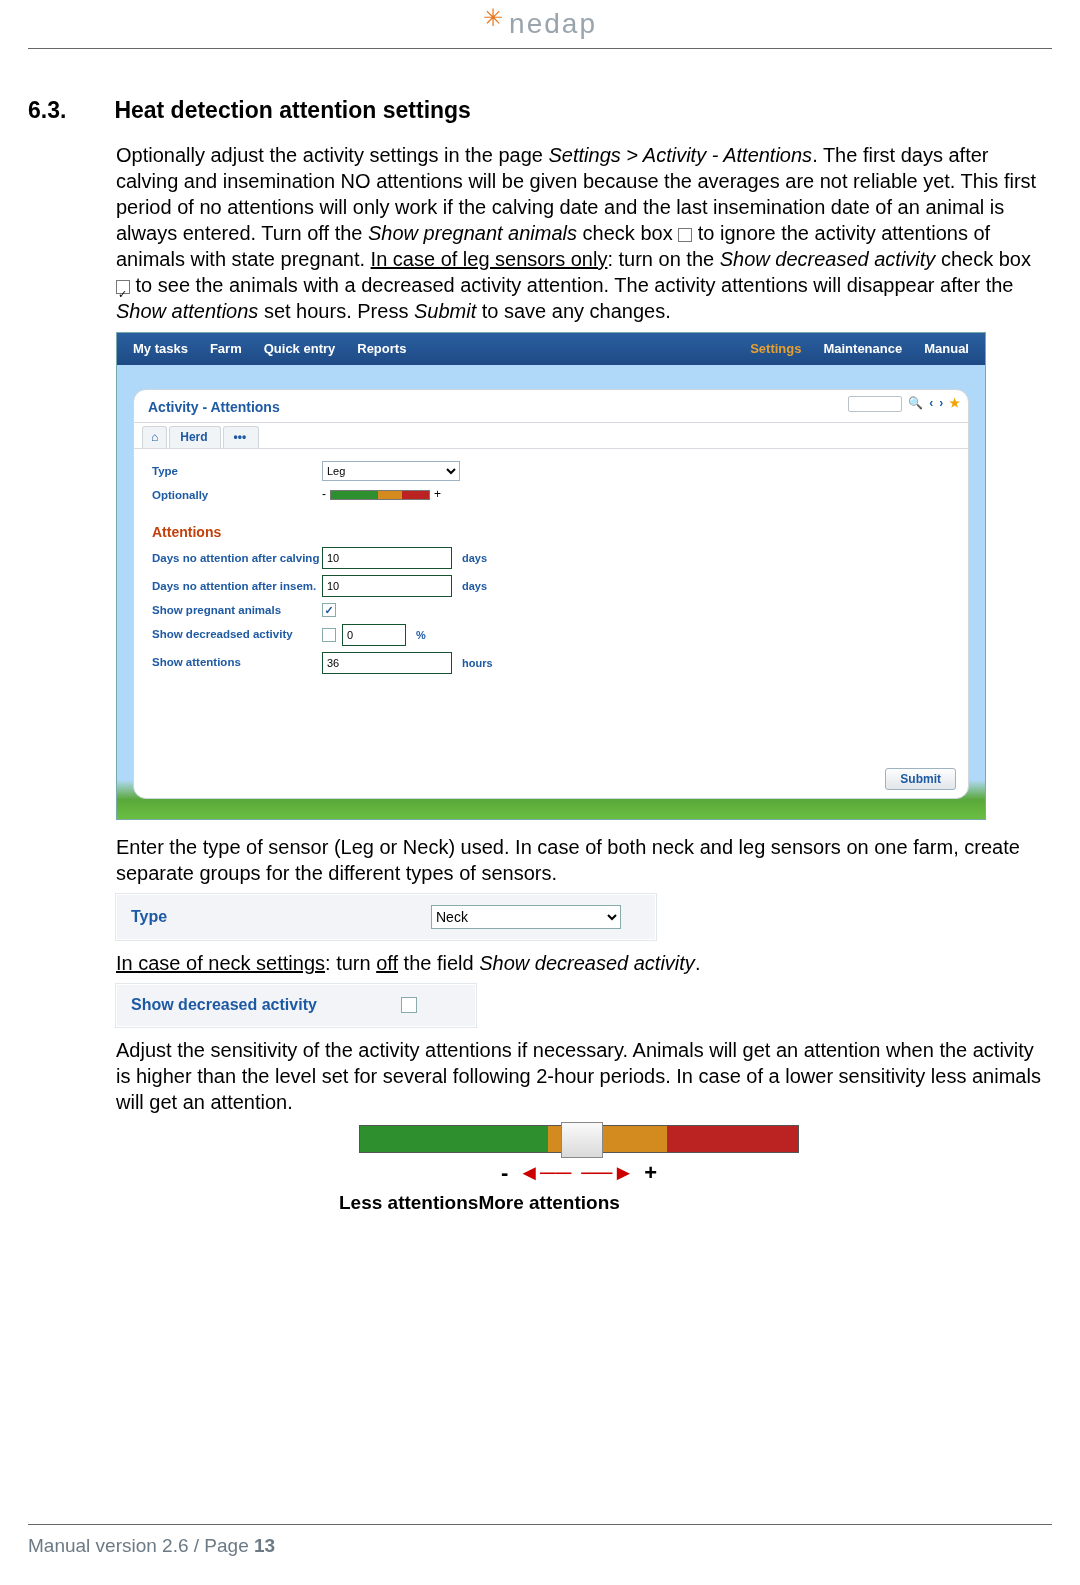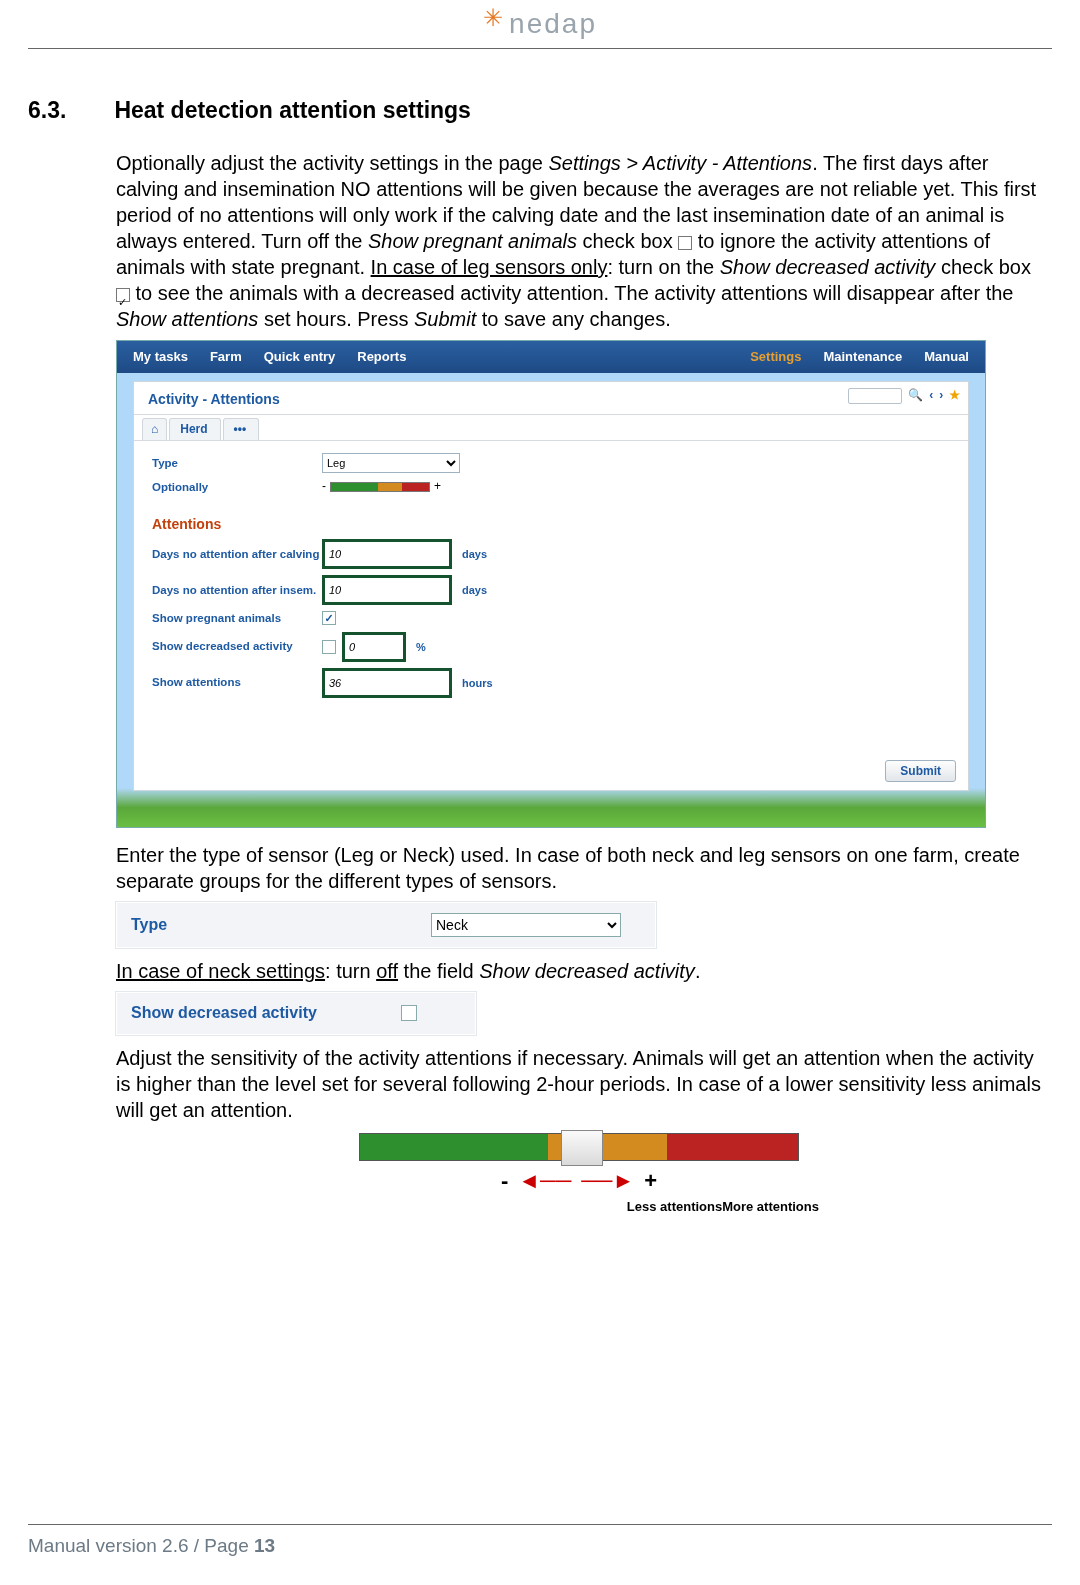--- a/index.html
+++ b/index.html
@@ -34,59 +34,59 @@
   hr.top-rule {
     border: none;
     border-top: 1px solid #666;
     margin: 2px 0 48px 0;
   }
   .section-heading {
     display: flex;
     gap: 48px;
     font-weight: bold;
     font-size: 23px;
-    margin-bottom: 26px;
+    margin-bottom: 18px;
   }
   .body-block {
     margin-left: 88px;
     margin-right: 10px;
     font-size: 20px;
     line-height: 1.3;
   }
   .body-block p { margin-bottom: 8px; }
   em { font-style: italic; }
   .u { text-decoration: underline; }
 
   
   .app-shot {
     margin: 6px 0 14px 0;
     width: 870px;
     background: linear-gradient(to bottom, #b0d8f8 0%, #b0d8f8 92%, #5aa83a 96%, #6abf42 100%);
     border: 1px solid #7aa;
     position: relative;
-    padding-bottom: 36px;
+    padding-bottom: 20px;
   }
   .menubar {
     background: linear-gradient(to bottom, #2b5fa0, #1d4a85);
     color: #fff;
     display: flex;
     align-items: center;
     height: 32px;
     font-size: 13px;
     font-weight: bold;
     padding: 0 16px;
     gap: 22px;
   }
   .menubar .spacer { flex: 1; }
   .menubar .rt-link { color: #e6a032; }
   .card {
-    margin: 8px 16px 0 16px;
+    margin: 24px 16px 0 16px;
     background: #fff;
     border: 1px solid #cfd6dc;
-    border-radius: 0;
+    border-radius: 13px;
     min-height: 410px;
     position: relative;
     padding-bottom: 42px;
   }
   .card-title {
     font-size: 14px;
     font-weight: bold;
     color: #1e5aa3;
     padding: 8px 14px 6px 14px;
     border-bottom: 1px solid #d7dbdf;
@@ -121,21 +121,21 @@
   .form-row {
     display: flex; align-items: center; margin-bottom: 6px;
   }
   .form-label {
     width: 170px; color: #1e5aa3; font-weight: bold; font-size:11.5px;
   }
   .form-ctrl {
     display:flex; align-items:center; gap:6px;
   }
   .txt {
-    height: 30px; width: 130px; border:3px solid #14532d; font-size:11px; padding:1px 4px; background:#fff;font-style:italic;
+    height: 22px; width: 130px; border:1px solid #14532d; font-size:11px; padding:1px 4px; background:#fff;
   }
   .txt.sm { width: 64px; }
   .sel {
     height: 20px; width: 138px; border:1px solid #9fb2c2; font-size:11px; background:#fff;
   }
   .unit { color:#1e5aa3; font-weight:bold; font-size:11px; margin-left:4px;}
   .slider-sm {
     display:inline-flex; align-items:center; gap:4px;
   }
   .slider-sm .track {
@@ -189,23 +189,23 @@
     background:linear-gradient(#fafafa,#dadada);
     border:1px solid #888;
   }
   .slider-big .pm-row {
     display:flex; align-items:center; justify-content:center; gap:10px;
     margin-top:6px; font-size:22px; font-weight:bold;
   }
   .slider-big .arrow-left { color:#c00; font-size:22px;}
   .slider-big .arrow-right { color:#c00; font-size:22px;}
   .slider-caption {
-    display:flex; justify-content:flex-end;
+    display:flex; justify-content:flex-start;
     width:480px; margin: 2px auto 0 auto;
-    font-weight:bold; font-size:13px;
+    font-weight:bold; font-size:19px;
   }
   .inline-cb {
     display:inline-block; width:14px; height:14px; border:1px solid #777; vertical-align:middle; background:#fff;
   }
   .inline-cb.chk::after { content:"✓"; font-size:11px; position:relative; top:-3px; left:1px;}
   .footer {
     position:absolute; bottom:28px; left:28px; right:28px;
   }
   hr.bot-rule { border:none; border-top:1px solid #666; margin-bottom:10px;}
   .footer-row {

